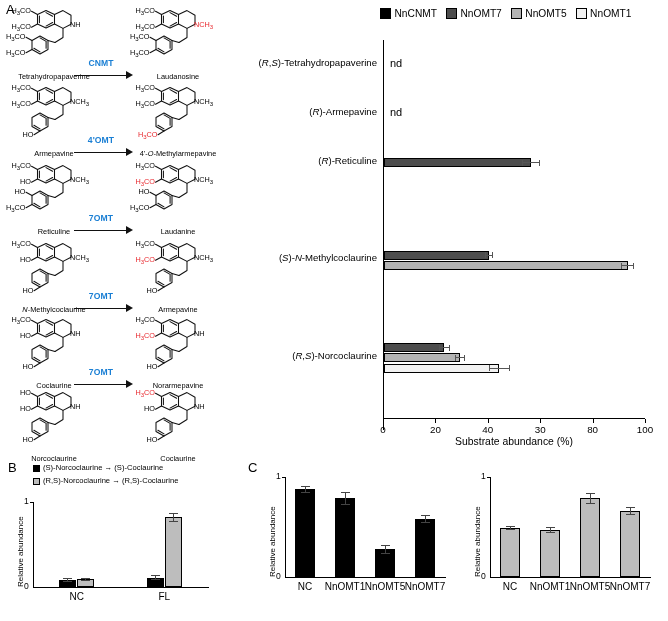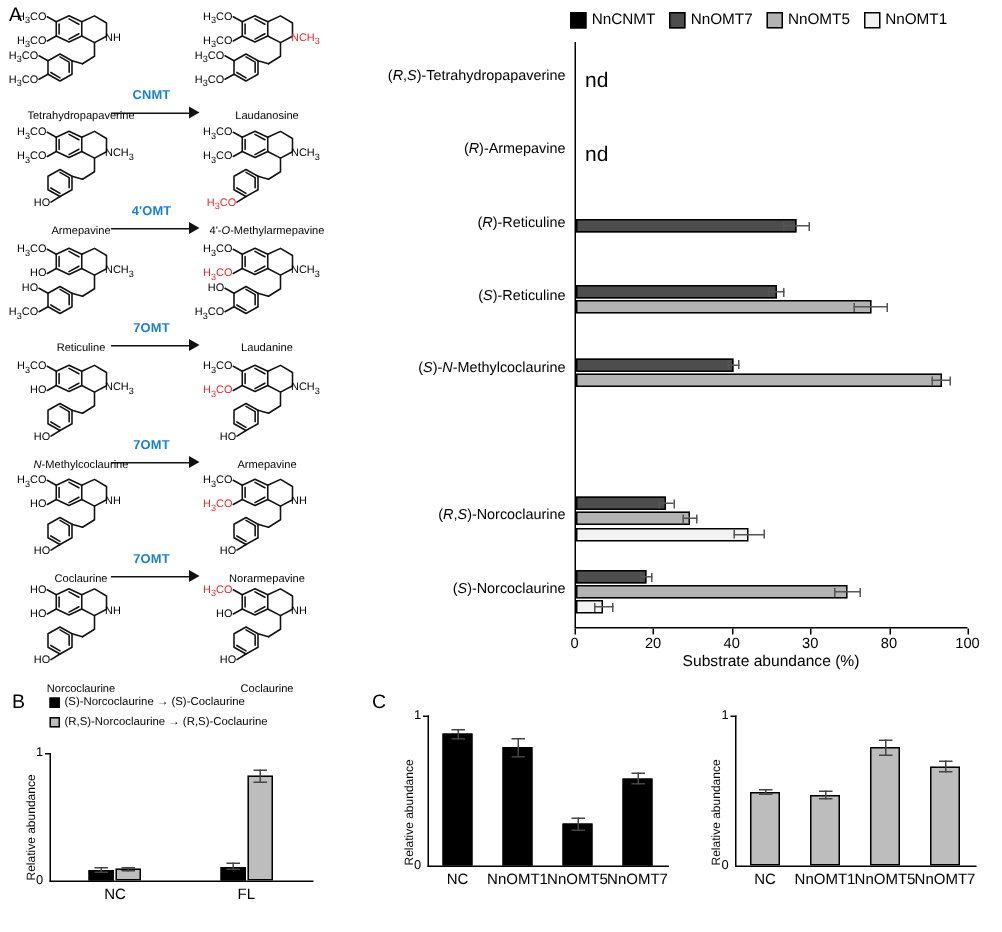--- a/index.html
+++ b/index.html
@@ -54,21 +54,21 @@
   #chartA { position: absolute; left: 232px; top: 0; width: 436px; height: 455px; }
   #legendA {
     position: absolute; left: 148px; top: 8px;
     display: flex; gap: 9px; align-items: center;
   }
   .leg-item { display: flex; align-items: center; gap: 3.5px; }
   .leg-swatch { width: 11px; height: 11px; border: 1px solid #000; box-sizing: border-box; }
   .leg-text { font-size: 10.2px; color: #000; }
 
   #plotA {
-    position: absolute; left: 151px; top: 28px;
+    position: absolute; left: 151px; top: 40px;
     width: 262px; height: 390px;
     border-left: 1.1px solid #000;
     box-sizing: content-box;
   }
   .catrow { position: absolute; left: 0; width: 262px; }
   .catlabel {
     position: absolute; right: 100%; margin-right: 7px;
     font-size: 9.6px; white-space: nowrap; color: #000;
     text-align: right;
   }
@@ -78,21 +78,21 @@
     border: 0.8px solid #000; box-sizing: border-box;
   }
   .errbar { position: absolute; height: 9px; }
   .errbar .eline {
     position: absolute; top: 4.1px; left: 0; height: 0.9px; background: #555;
   }
   .errbar .ecapL, .errbar .ecapR {
     position: absolute; top: 1.6px; width: 0.9px; height: 6px; background: #555;
   }
   .ndtext {
-    position: absolute; left: 6px; font-size: 14px; color: #000;
+    position: absolute; left: 6px; font-size: 11px; color: #000;
   }
   #xaxisA {
     position: absolute; left: 151px; top: 418px; width: 262px;
     border-top: 1.1px solid #000;
   }
   .xtick {
     position: absolute; top: 0; width: 1px; height: 4px; background: #000;
   }
   .xticklabel {
     position: absolute; top: 5px; font-size: 9.8px; color: #000;
@@ -505,35 +505,20 @@
         <div class="catlabel" style="top: 17.375px;">(<i>R</i>)-Armepavine</div>
         <div class="ndtext" style="top: 17.375px;">nd</div>
       </div>
       <div class="catrow" style="top: 97.5px; height: 48.75px;">
         <div class="catlabel" style="top: 17.375px;">(<i>R</i>)-Reticuline</div>
         <div class="bar" style="top: 20.875px; width: 146.72px; background: rgb(77, 77, 77);"></div>
         <div class="errbar" style="top: 20.875px; left: 137.55px; width: 18.34px;">
           <div class="eline" style="width: 18.34px;"></div>
           <div class="ecapL" style="left: 0px;"></div>
           <div class="ecapR" style="left: 17.44px;"></div>
-        </div>
-      </div>
-      <div class="catrow" style="top: 146.25px; height: 48.75px;">
-        <div class="catlabel" style="top: 17.375px;">(<i>S</i>)-Reticuline</div>
-        <div class="bar" style="top: 15.775px; width: 133.62px; background: rgb(77, 77, 77);"></div>
-        <div class="errbar" style="top: 15.775px; left: 128.38px; width: 10.48px;">
-          <div class="eline" style="width: 10.48px;"></div>
-          <div class="ecapL" style="left: 0px;"></div>
-          <div class="ecapR" style="left: 9.58px;"></div>
-        </div>
-        <div class="bar" style="top: 25.975px; width: 196.5px; background: rgb(179, 179, 179);"></div>
-        <div class="errbar" style="top: 25.975px; left: 184.71px; width: 23.58px;">
-          <div class="eline" style="width: 23.58px;"></div>
-          <div class="ecapL" style="left: 0px;"></div>
-          <div class="ecapR" style="left: 22.68px;"></div>
         </div>
       </div>
       <div class="catrow" style="top: 195px; height: 48.75px;">
         <div class="catlabel" style="top: 17.375px;">(<i>S</i>)-<i>N</i>-Methylcoclaurine</div>
         <div class="bar" style="top: 15.775px; width: 104.8px; background: rgb(77, 77, 77);"></div>
         <div class="errbar" style="top: 15.775px; left: 100.87px; width: 7.86px;">
           <div class="eline" style="width: 7.86px;"></div>
           <div class="ecapL" style="left: 0px;"></div>
           <div class="ecapR" style="left: 6.96px;"></div>
         </div>
@@ -558,41 +543,20 @@
           <div class="ecapL" style="left: 0px;"></div>
           <div class="ecapR" style="left: 9.58px;"></div>
         </div>
         <div class="bar" style="top: 31.075px; width: 115.28px; background: rgb(242, 242, 242);"></div>
         <div class="errbar" style="top: 31.075px; left: 104.8px; width: 20.96px;">
           <div class="eline" style="width: 20.96px;"></div>
           <div class="ecapL" style="left: 0px;"></div>
           <div class="ecapR" style="left: 20.06px;"></div>
         </div>
       </div>
-      <div class="catrow" style="top: 341.25px; height: 48.75px;">
-        <div class="catlabel" style="top: 17.375px;">(<i>S</i>)-Norcoclaurine</div>
-        <div class="bar" style="top: 10.675px; width: 47.16px; background: rgb(77, 77, 77);"></div>
-        <div class="errbar" style="top: 10.675px; left: 43.23px; width: 7.86px;">
-          <div class="eline" style="width: 7.86px;"></div>
-          <div class="ecapL" style="left: 0px;"></div>
-          <div class="ecapR" style="left: 6.96px;"></div>
-        </div>
-        <div class="bar" style="top: 20.875px; width: 180.78px; background: rgb(179, 179, 179);"></div>
-        <div class="errbar" style="top: 20.875px; left: 171.61px; width: 18.34px;">
-          <div class="eline" style="width: 18.34px;"></div>
-          <div class="ecapL" style="left: 0px;"></div>
-          <div class="ecapR" style="left: 17.44px;"></div>
-        </div>
-        <div class="bar" style="top: 31.075px; width: 18.34px; background: rgb(242, 242, 242);"></div>
-        <div class="errbar" style="top: 31.075px; left: 11.79px; width: 13.1px;">
-          <div class="eline" style="width: 13.1px;"></div>
-          <div class="ecapL" style="left: 0px;"></div>
-          <div class="ecapR" style="left: 12.2px;"></div>
-        </div>
-      </div>
     </div>
   <div id="xaxisA">
       <div class="xtick" style="left: 0px;"></div>
       <div class="xticklabel" style="left: 0px;">0</div>
       <div class="xtick" style="left: 52.4px;"></div>
       <div class="xticklabel" style="left: 52.4px;">20</div>
       <div class="xtick" style="left: 104.8px;"></div>
       <div class="xticklabel" style="left: 104.8px;">40</div>
       <div class="xtick" style="left: 157.2px;"></div>
       <div class="xticklabel" style="left: 157.2px;">30</div>

